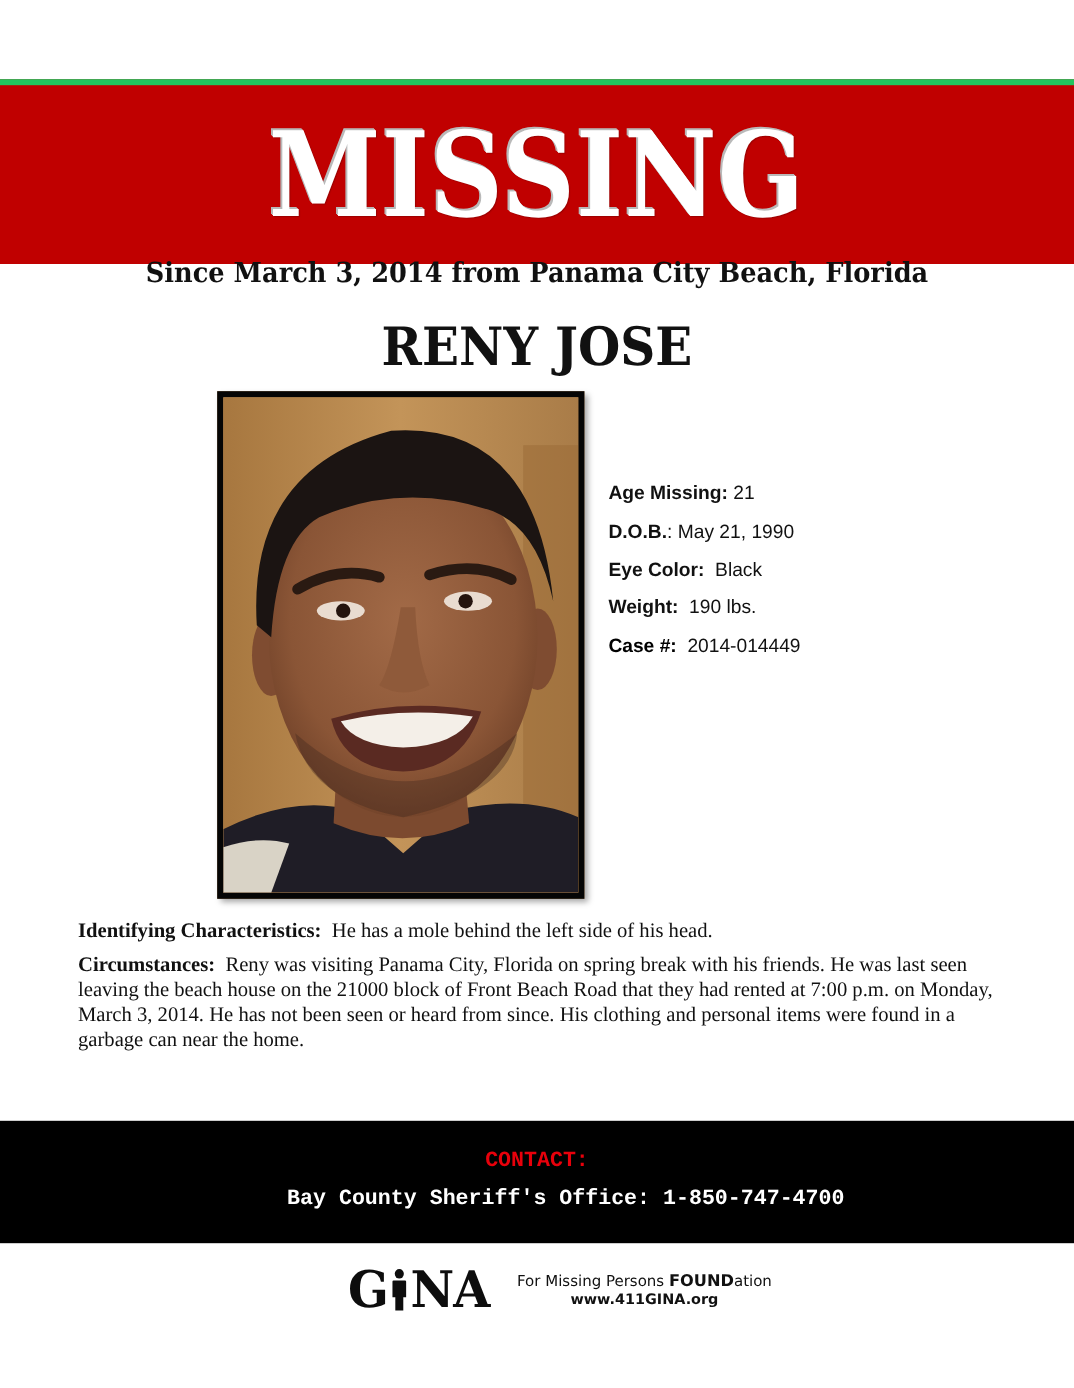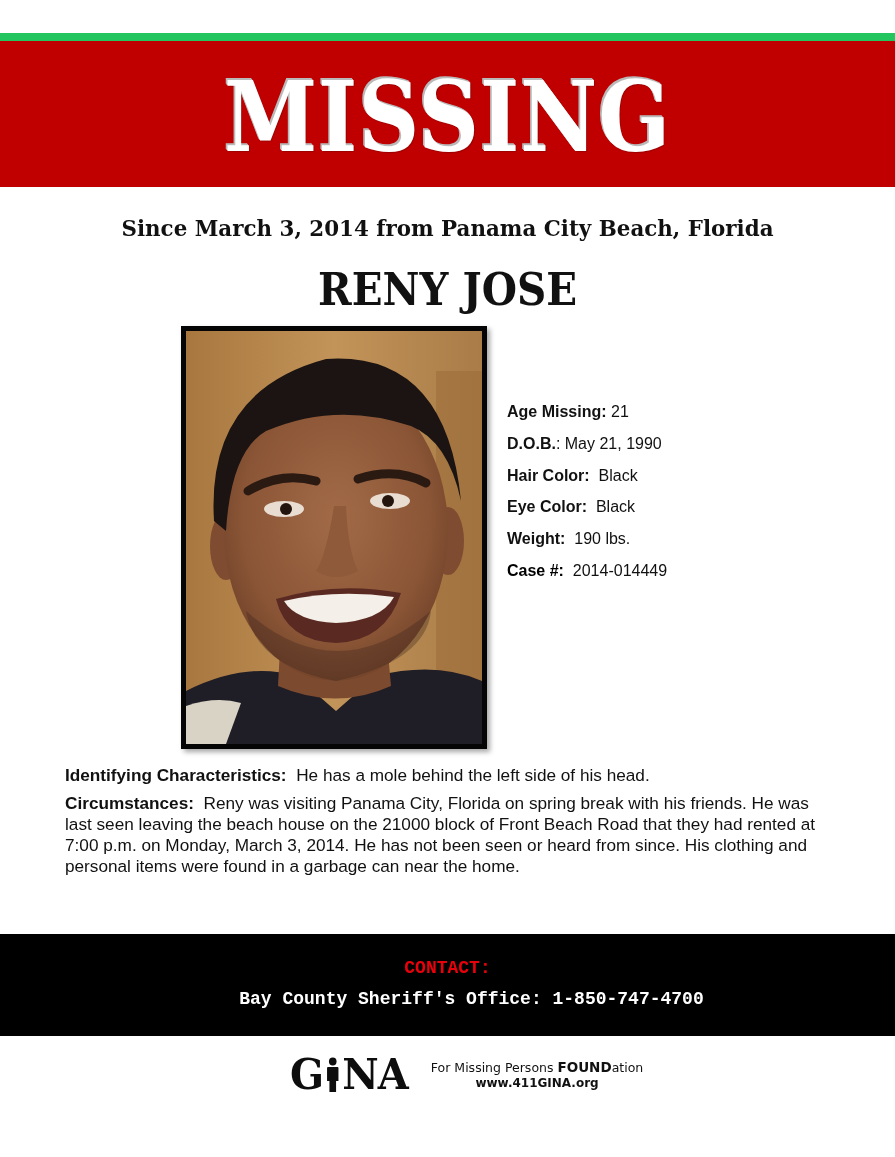--- a/index.html
+++ b/index.html
@@ -6,24 +6,24 @@
     html, body {
       width: 895px;
       height: 1157px;
       background: #ffffff;
       overflow: hidden;
     }
     body { position: relative; font-family: "Liberation Serif", serif; color: #111; }
 
     .banner {
       position: absolute;
-      left: 0; top: 33px;
+      left: 0; top: 66px;
       width: 895px; height: 154px;
       background: #c00000;
-      border-top: 8px solid #22c55e;
+      border-top: 5px solid #22c55e;
     }
     .banner-title {
       position: absolute;
       left: 0; right: 0; top: 26px;
       text-align: center;
       font-family: "DejaVu Serif", serif;
       font-weight: bold;
       font-size: 98px;
       line-height: 100px;
       letter-spacing: 1px;
@@ -80,21 +80,21 @@
     }
     .fact-row { white-space: nowrap; }
     .fact-label { font-weight: bold; }
     .fact-label.red { color: #000000; }
     .fact-colon-regular { font-weight: normal; }
 
     .narrative {
       position: absolute;
       left: 65px; top: 765px;
       width: 770px;
-      font-family: Liberation Sans, sans-serif;
+      font-family: Liberation Serif, serif;
       font-size: 17.2px;
       line-height: 21px;
       color: #111;
     }
     .narrative p { margin: 0; }
     .narrative p + p { margin-top: 7px; }
     .narrative .lbl { font-weight: bold; }
 
     .contact-band {
       position: absolute;
@@ -206,23 +206,20 @@
 </div>
 
 <div class="facts">
   <div class="fact-row">
     <span class="fact-label">Age Missing:</span><span class="fact-colon-regular"></span><span style="white-space:pre"> 21</span>
   </div>
   <div class="fact-row">
     <span class="fact-label">D.O.B.</span><span class="fact-colon-regular">:</span><span style="white-space:pre"> May 21, 1990</span>
   </div>
   <div class="fact-row">
-    <span class="fact-label">Hair Color:</span><span class="fact-colon-regular"></span><span style="white-space:pre">  Black</span>
-  </div>
-  <div class="fact-row">
     <span class="fact-label">Eye Color:</span><span class="fact-colon-regular"></span><span style="white-space:pre">  Black</span>
   </div>
   <div class="fact-row">
     <span class="fact-label">Weight:</span><span class="fact-colon-regular"></span><span style="white-space:pre">  190 lbs.</span>
   </div>
   <div class="fact-row">
     <span class="fact-label red">Case #:</span><span class="fact-colon-regular"></span><span style="white-space:pre">  2014-014449</span>
   </div>
 </div>
 

